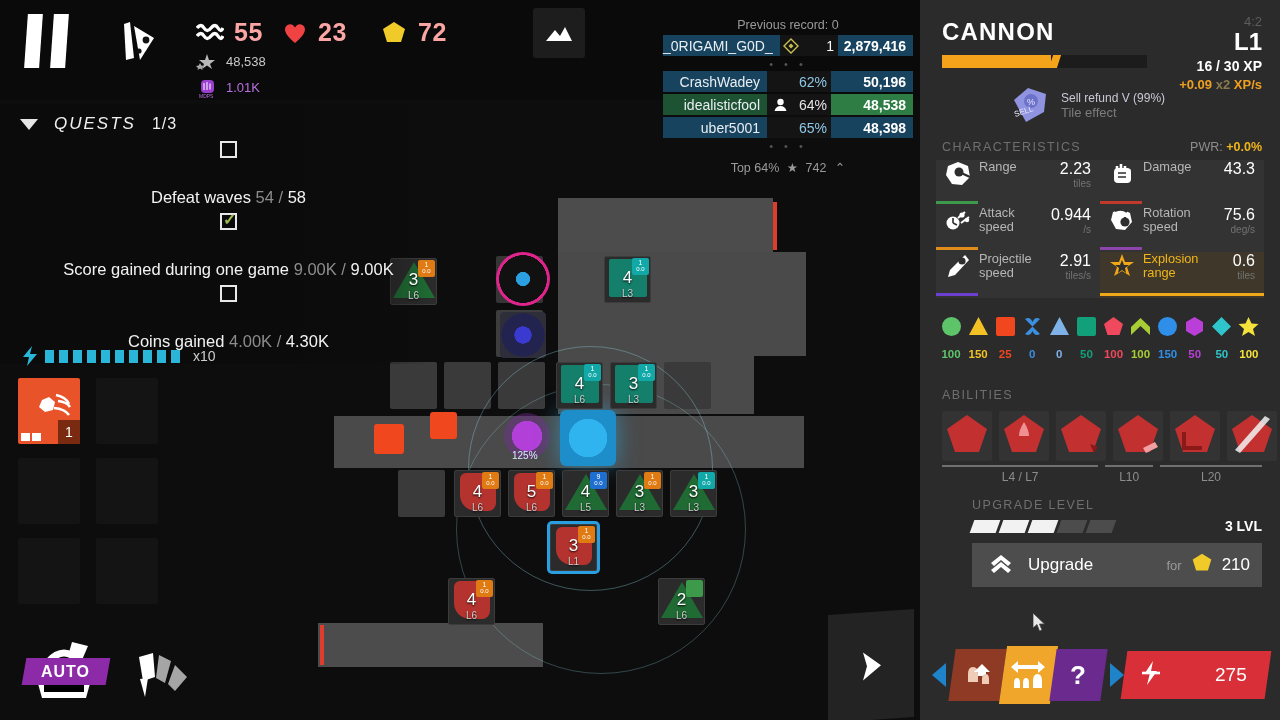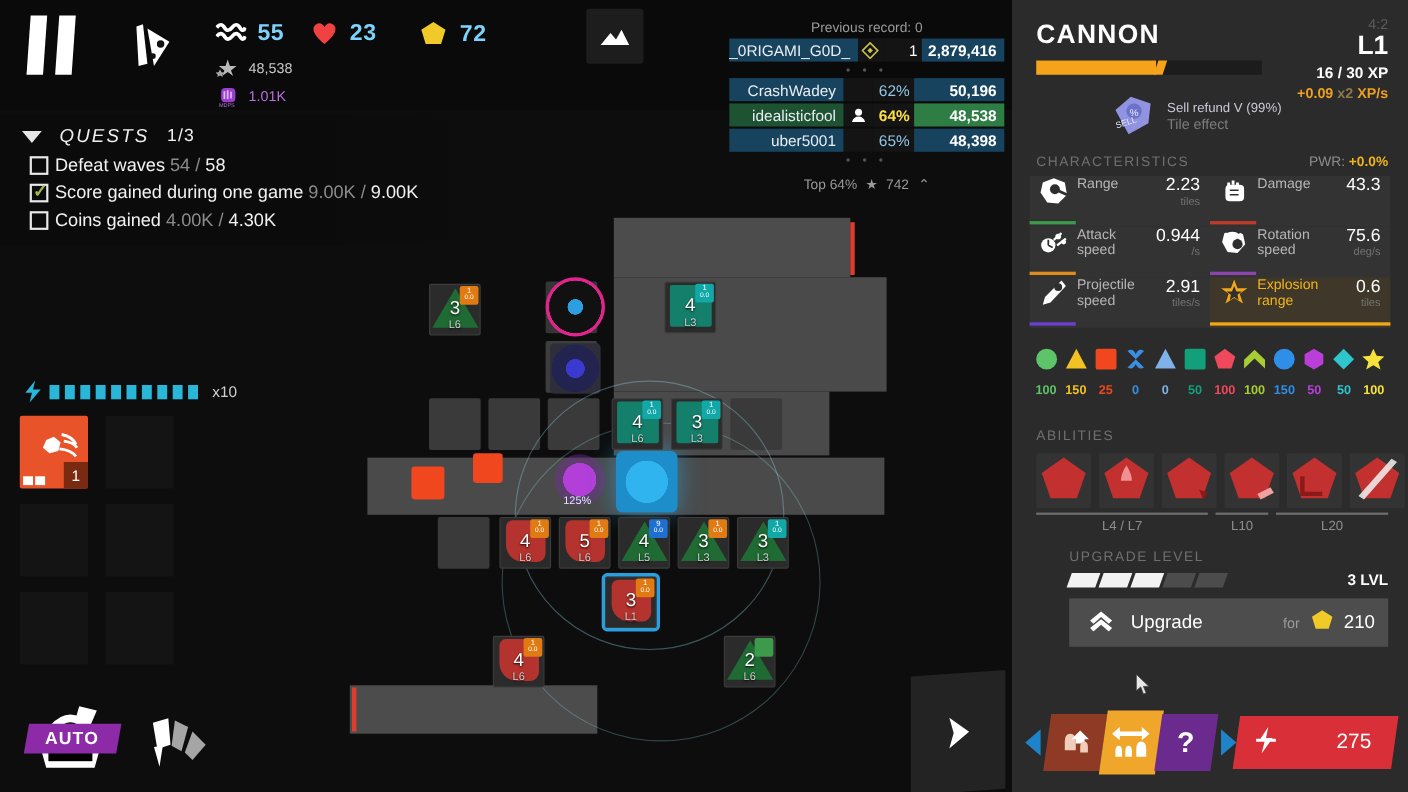--- a/index.html
+++ b/index.html
@@ -8,21 +8,21 @@
   #root { position:relative; width:1280px; height:720px; background:#0b0b0b; }
 
   
   #game { position:absolute; left:0; top:0; width:920px; height:720px;
     background:#0d0d0d; overflow:hidden; }
 
   
   #topbar { position:absolute; left:0; top:0; width:920px; height:100px;
     background:#0a0a0a; }
   .hud-item { position:absolute; display:flex; align-items:center; }
-  .hud-num { color:#7dd3fc; font-size:21px; font-weight:bold; margin-left:10px; letter-spacing:.5px;}
+  .hud-num { color:#fca5a5; font-size:25px; font-weight:bold; margin-left:10px; letter-spacing:.5px;}
   .hud-sub { font-size:13px; margin-left:8px; }
 
   .pause-btn { position:absolute; left:24px; top:14px; width:52px; height:54px; cursor:pointer; }
   .pause-btn i { position:absolute; top:0; width:15px; height:54px; background:#fff;
      display:block; }
   .pause-btn i:nth-child(1){ left:2px; transform:skewX(-4deg);} 
   .pause-btn i:nth-child(2){ left:28px; transform:skewX(-4deg);}
 
   .speed-btn { position:absolute; left:110px; top:18px; width:56px; height:48px; cursor:pointer;}
 
@@ -37,21 +37,21 @@
     display:flex; align-items:center; justify-content:center; }
 
   
   #quests { position:absolute; left:0px; top:104px; width:430px; padding:6px 0 10px 0;
     background:linear-gradient(to right,#0b0b0bee 65%,#0b0b0b00); }
   .q-head { display:flex; align-items:center; gap:16px; padding:4px 0 4px 20px; }
   .q-caret { width:0;height:0;border-left:9px solid transparent;border-right:9px solid transparent;
      border-top:11px solid #e6e6e6; }
   .q-title { color:#efefef; font-size:17px; letter-spacing:2px;font-style:italic; }
   .q-count { color:#efefef; font-size:16px; letter-spacing:1px; }
-  .q-row { display:flex; align-items:center; gap:6px; padding:3px 0 3px 27px; }
+  .q-row { display:flex; align-items:center; gap:30px; padding:3px 0 3px 27px;flex-direction:column; }
   .q-box { width:17px;height:17px;border:2px solid #e9e9e9;background:transparent;
      position:relative; flex:0 0 auto;}
   .q-box.done:after { content:"✓"; position:absolute; left:1px; top:-5px; font-size:16px;
      color:#9fbd4d; font-weight:bold;}
   .q-text { color:#f2f2f2; font-size:16.5px; }
   .q-text .cur { color:#8c8c8c; }
 
   
   #leader { position:absolute; left:663px; top:18px; width:250px; }
   .lb-prev { text-align:center; color:#9a9a9a; font-size:12.5px; padding-bottom:3px; }
@@ -60,21 +60,21 @@
      background:#17435f; display:flex; align-items:center; justify-content:flex-end;}
   .lb-mid { width:26px; display:flex; align-items:center; justify-content:center; background:#141414;}
   .lb-pct { width:38px; text-align:right; padding-right:4px; color:#8fc7e6; background:#141414;
      display:flex;align-items:center;justify-content:flex-end;}
   .lb-val { width:82px; text-align:right; padding-right:7px; color:#fff; background:#17435f;
      display:flex;align-items:center;justify-content:flex-end; font-weight:bold;}
   .lb-row.top .lb-name{ background:#17435f;}
   .lb-row.top .lb-val{ background:#17435f; }
   .lb-row.me .lb-name { background:#1d5233; }
   .lb-row.me .lb-val { background:#2e7d44; }
-  .lb-row.me .lb-pct { color:#fde047;font-weight:bold; }
+  .lb-row.me .lb-pct { color:#e5e5e5; }
   .lb-dots { text-align:center; color:#555; letter-spacing:4px; font-size:11px; height:13px;}
   .lb-foot { text-align:center; padding-top:6px; }
   .lb-foot .l1 { color:#d8d8d8; font-size:13.5px; }
   .lb-foot .l1 .b { color:#fff; font-weight:bold;}
   .lb-foot .l1 .g { color:#8a8a8a;}
   .lb-foot .l2 { color:#9a9a9a; font-size:12.5px; margin-top:1px;}
 
   
   #board { position:absolute; left:318px; top:198px; width:480px; height:470px; }
   .plate { position:absolute; background:#4a4a4a; }

